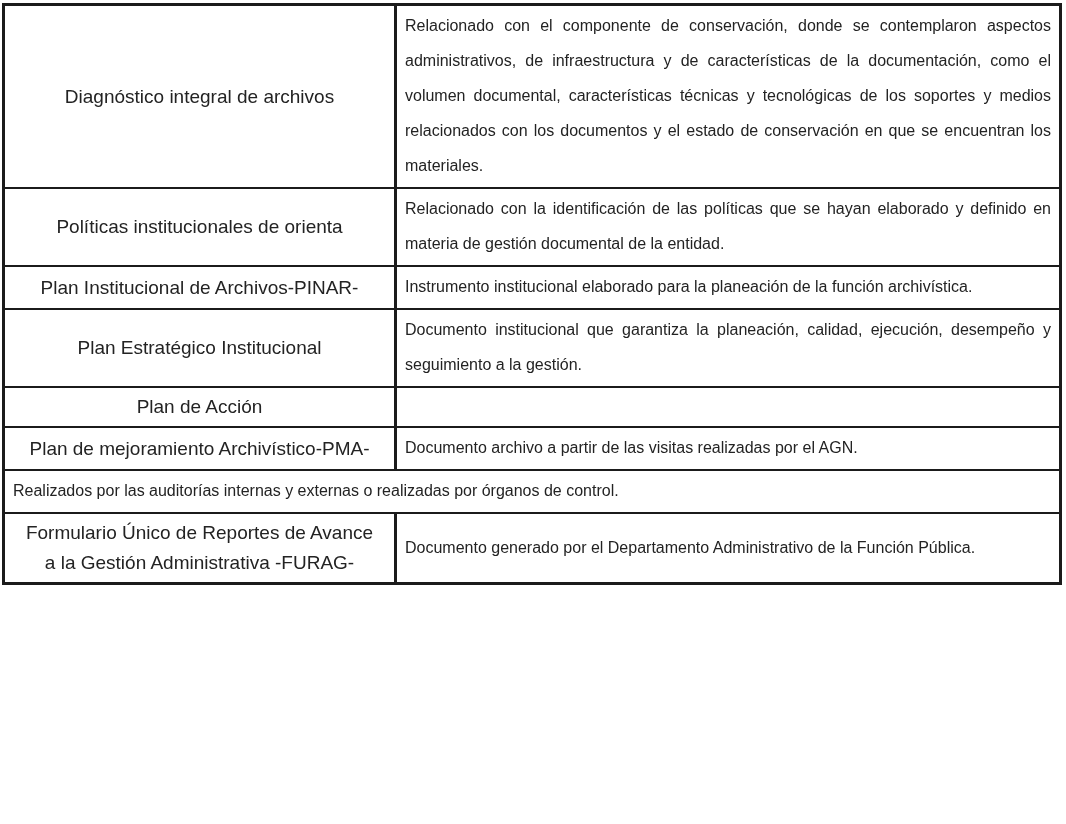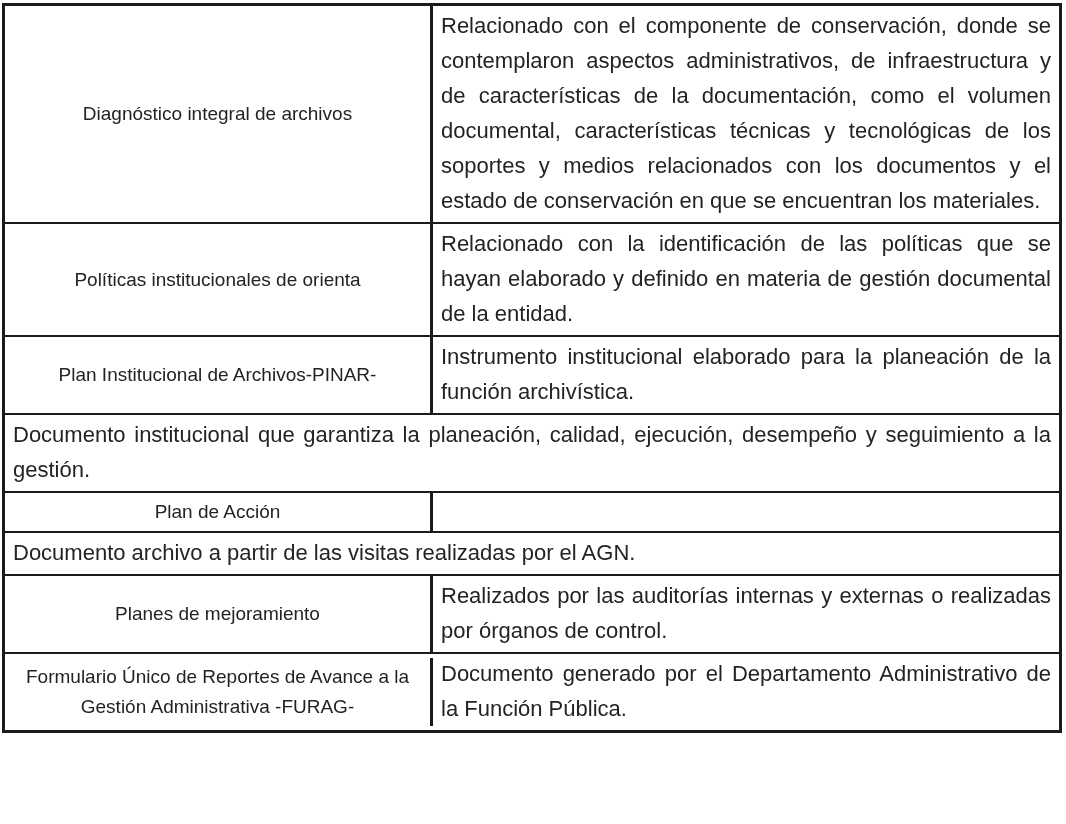--- a/index.html
+++ b/index.html
@@ -37,37 +37,37 @@
   }
   .t-row {
     display: flex;
     border-bottom: 2px solid #1b1b1b;
   }
   .t-row:last-child {
     border-bottom: none;
     align-items: center;
   }
   .cell-term {
-    width: 428px;
+    width: 392px;
     box-sizing: border-box;
     border-right: 3px solid #1b1b1b;
     display: flex;
     align-items: center;
     justify-content: center;
     text-align: center;
     padding: 4px 14px;
     font-size: 19px;
     line-height: 30px;
     flex-shrink: 0;
   }
   .cell-desc {
     flex: 1;
     box-sizing: border-box;
     padding: 2px 8px 4px 8px;
-    font-size: 22px;
+    font-size: 16px;
     line-height: 35px;
     text-align: justify;
   }
 </style>
 </head>
 <body>
 
 <div class="page">
   <div class="doc-table">
 
@@ -81,33 +81,34 @@
       <div class="cell-term">Políticas institucionales de orienta</div>
       <div class="cell-desc">Relacionado con la identificación de las políticas que se hayan elaborado y definido en materia de gestión documental de la entidad.</div>
     </div>
 
     <div class="t-row">
       <div class="cell-term">Plan Institucional de Archivos-PINAR-</div>
       <div class="cell-desc">Instrumento institucional elaborado para la planeación de la función archivística.</div>
     </div>
 
     <div class="t-row">
+      <div class="cell-term">Plan Estratégico Institucional</div>
       <div class="cell-desc">Documento institucional que garantiza la planeación, calidad, ejecución, desempeño y seguimiento a la gestión.</div>
     </div>
 
     <div class="t-row">
       <div class="cell-term">Plan de Acción</div>
     </div>
 
     <div class="t-row">
+      <div class="cell-term">Plan de mejoramiento Archivístico-PMA-</div>
       <div class="cell-desc">Documento archivo a partir de las visitas realizadas por el AGN.</div>
     </div>
 
     <div class="t-row">
-      <div class="cell-term">Planes de mejoramiento</div>
       <div class="cell-desc">Realizados por las auditorías internas y externas o realizadas por órganos de control.</div>
     </div>
 
     <div class="t-row">
       <div class="cell-term">Formulario Único de Reportes de Avance a la Gestión Administrativa -FURAG-</div>
       <div class="cell-desc">Documento generado por el Departamento Administrativo de la Función Pública.</div>
     </div>
 
   </div>
 </div>

